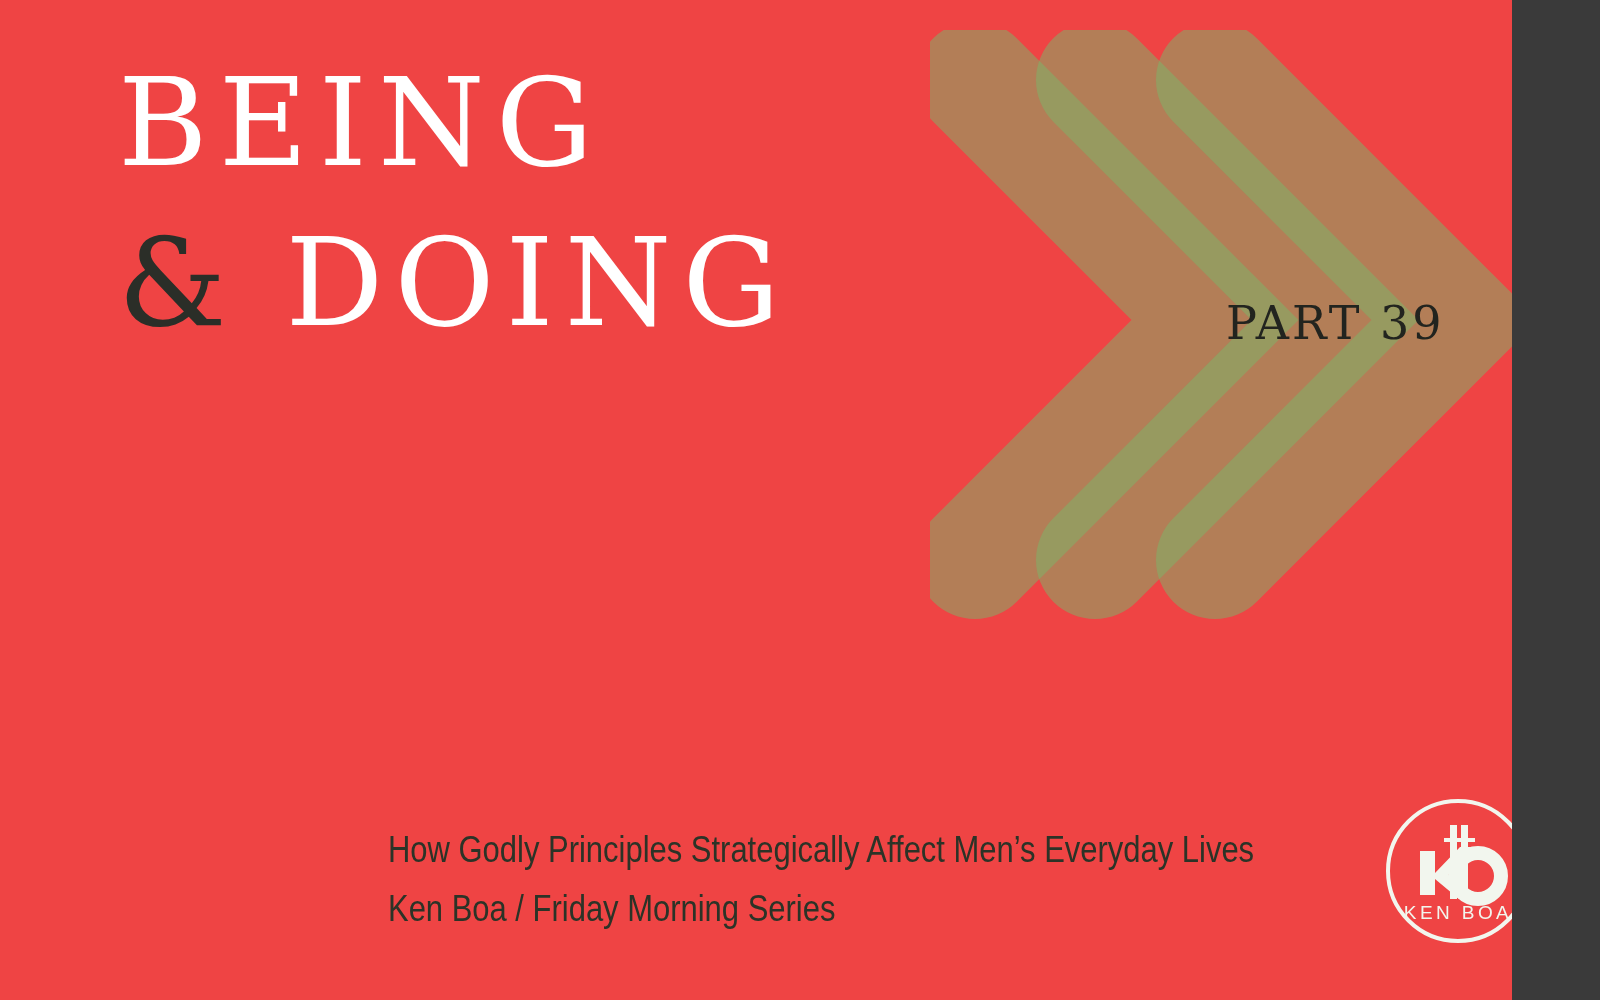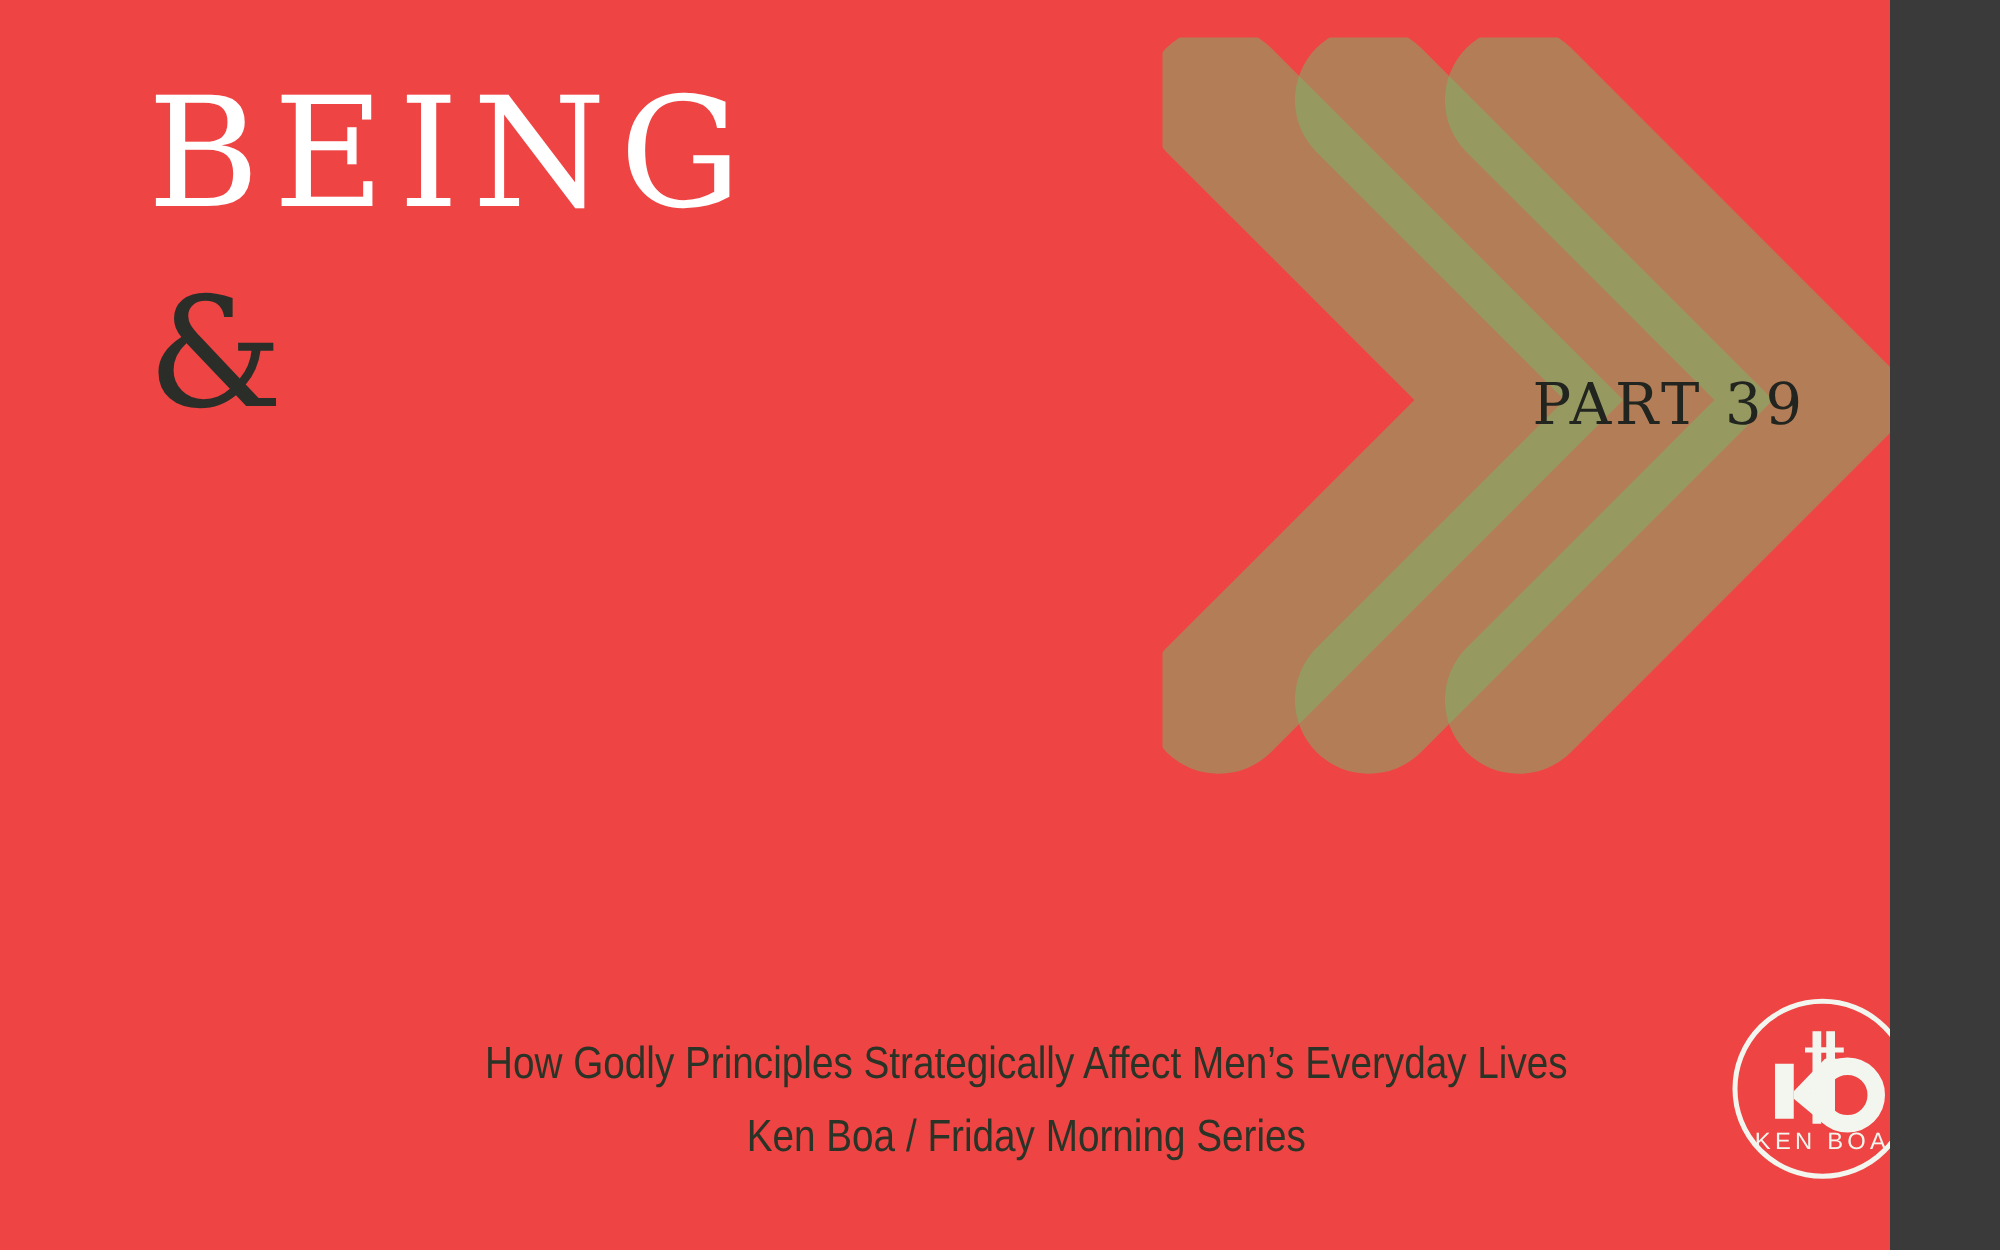--- a/index.html
+++ b/index.html
@@ -72,21 +72,21 @@
     color: #22241F;
     white-space: nowrap;
     text-align: right;
   }
 
   
   #footer-text {
     position: absolute;
     right: 258px;
     bottom: 62px;
-    text-align: center;
+    text-align: left;
     color: #2B3327;
   }
   .footer-line {
     font-family: "Liberation Sans Narrow", "Liberation Sans", sans-serif;
     font-size: 36px;
     line-height: 1.62;
     white-space: nowrap;
     transform: scaleX(0.86);
     transform-origin: right center;
   }
@@ -110,20 +110,21 @@
       <polyline points="45,50 285,290 45,530"></polyline>
       <polyline points="165,50 405,290 165,530"></polyline>
       <polyline points="285,50 525,290 285,530"></polyline>
     </g>
   </svg>
 
   <div id="title-block">
     <div class="title-line" id="title-line-1">BEING</div>
     <div class="title-line" id="title-line-3">
       <span class="amp">&amp;</span>
+      <span>DOING</span>
     </div>
   </div>
 
   <div id="part-label">PART 39</div>
 
   <div id="footer-text">
     <div class="footer-line">How Godly Principles Strategically Affect Men’s Everyday Lives</div>
     <div class="footer-line">Ken Boa / Friday Morning Series</div>
   </div>
 

